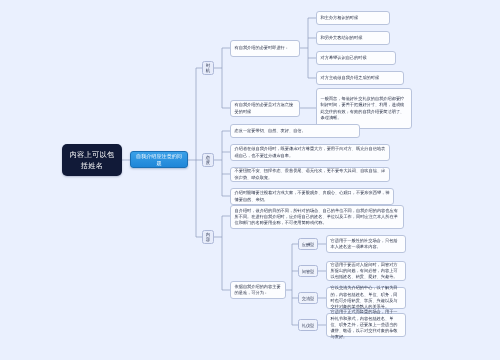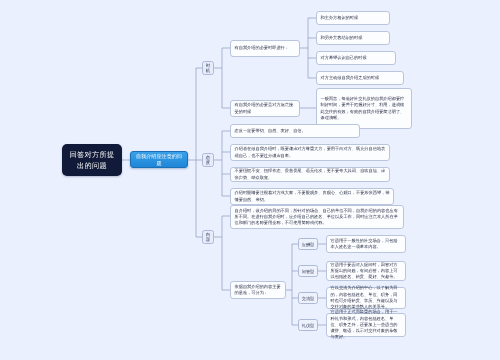--- a/index.html
+++ b/index.html
@@ -136,21 +136,21 @@
       <path d="M292,325 H298"></path>
 
       <path d="M318,244 H326"></path>
       <path d="M318,271 H326"></path>
       <path d="M318,298 H326"></path>
       <path d="M318,325 H326"></path>
     </g>
   </svg>
 
   <div class="node root" style="left:62px;top:144px;width:60px;height:32px;">
-    <span>回答对方所提出的问题</span>
+    <span>内容上可以包括姓名</span>
   </div>
 
   <div class="node lvl2" style="left:130px;top:151px;width:58px;height:17px;">
     <span>自我介绍应注意的问题</span>
   </div>
 
   <div class="node chip" style="left:202px;top:61px;width:12px;height:14px;">
     <span>时机</span>
   </div>
   <div class="node chip" style="left:202px;top:153px;width:12px;height:14px;">

